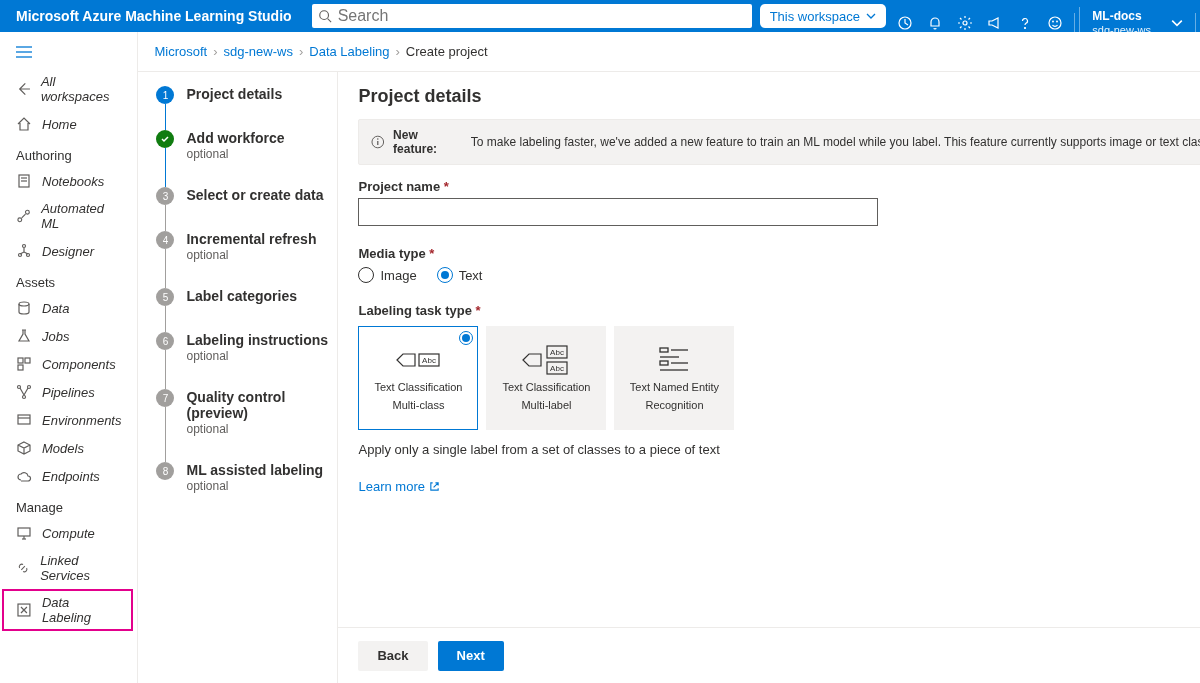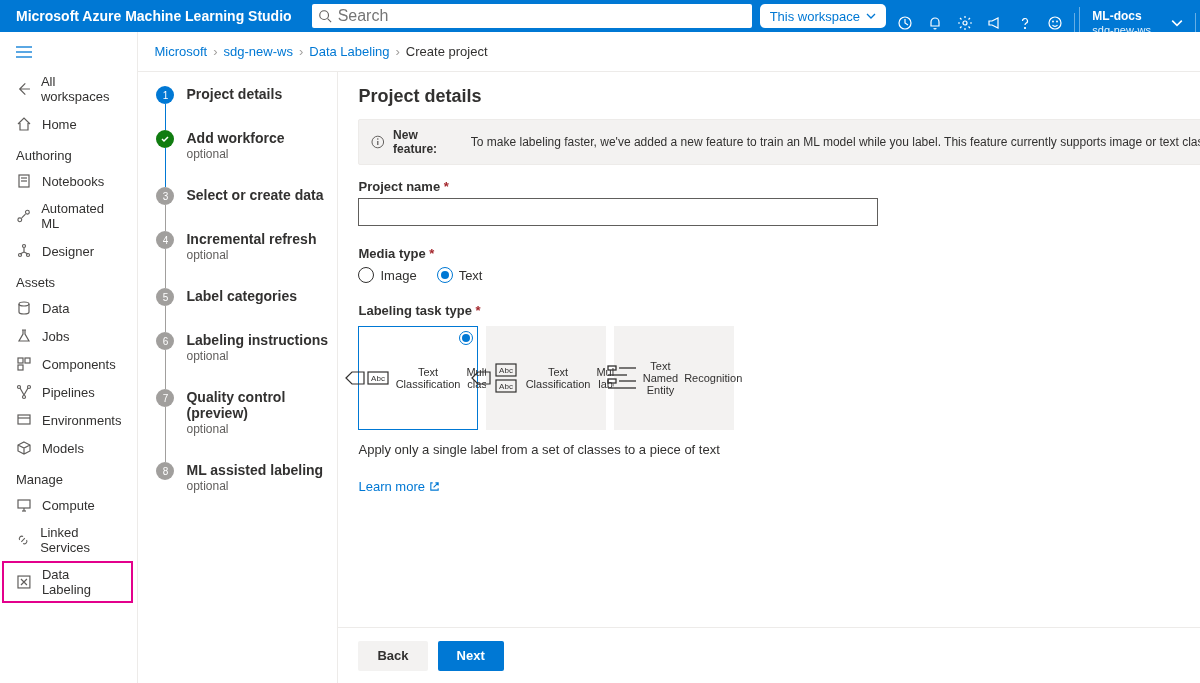--- a/index.html
+++ b/index.html
@@ -17,21 +17,21 @@
   .header-ws { padding: 0 12px; line-height: 1.2; border-left: 1px solid rgba(255,255,255,.4); display:flex; flex-direction:column; justify-content:center; height:32px;}
   .header-ws .ws1 { font-size: 12px; font-weight:600;}
   .header-ws .ws2 { font-size: 11px; opacity: .9; }
   .header-chevdown { width:28px; display:flex; align-items:center; justify-content:center;}
   .vsep { width:1px; height:20px; background:rgba(255,255,255,.4); margin:0 4px;}
 
   
   .body { display: flex; height: 651px; }
   .sidebar { width: 190px; border-right: 1px solid #edebe9; padding-top: 10px; }
   .menu-toggle { padding: 4px 16px 10px; color:#0078d4; cursor:pointer;}
-  .sb-item { display: flex; align-items: center; gap: 10px; padding: 6px 16px; font-size: 13px; color: #323130; cursor: pointer; }
+  .sb-item { display: flex; align-items: center; gap: 10px; padding: 6px 16px; font-size: 13px; color: #323130; cursor: pointer; font-style: italic; }
   .sb-item .sicon { width: 16px; height: 16px; color: #605e5c; }
   .sb-section { padding: 10px 16px 4px; font-size: 13px; font-weight: 400; color: #323130; }
   .sb-item.highlighted { border: 2px solid #e3008c; border-right:2px solid #e3008c; margin:0 4px 0 2px; padding:4px 10px 4px 12px;}
 
   
   .main { flex: 1; display: flex; flex-direction: column; }
   .breadcrumbs { display: flex; align-items: center; gap: 6px; padding: 12px 16px; font-size: 13px; border-bottom:1px solid #edebe9;}
   .breadcrumbs a { color: #0078d4; text-decoration: none; cursor:pointer;}
   .breadcrumbs .sep { color: #a19f9d; }
 
@@ -57,21 +57,21 @@
   .field-label { font-size: 13px; font-weight: 600; margin: 6px 0 4px; }
   .req { color: #a4262c; }
   .text-input { width: 520px; height: 28px; border: 1px solid #605e5c; padding: 0 8px; font-size: 13px; }
   .radio-row { display: flex; gap: 20px; margin-top: 6px; }
   .radio { display: flex; align-items: center; gap: 6px; cursor:pointer;}
   .rdot { width: 16px; height: 16px; border: 1px solid #323130; border-radius: 50%; display:flex; align-items:center; justify-content:center;}
   .rdot.sel { border-color:#0078d4;}
   .rdot.sel::after{content:""; width:8px; height:8px; background:#0078d4; border-radius:50%;}
 
   .task-row { display: flex; gap: 8px; margin-top: 8px; }
-  .task-card { width: 120px; height: 104px; background: #f3f2f1; display: flex; align-items: center; justify-content: center; gap: 6px; font-size: 11px; text-align: center; cursor:pointer; position:relative; padding:4px;}
+  .task-card { width: 120px; height: 104px; background: #f3f2f1; display: flex; flex-direction: column; align-items: center; justify-content: center; gap: 6px; font-size: 11px; text-align: center; cursor:pointer; position:relative; padding:4px;}
   .task-card.sel { background:#fff; border: 1px solid #0078d4; }
   .task-card .selmark{position:absolute; top:4px; right:4px; width:14px; height:14px; border:1px solid #0078d4; border-radius:50%; display:flex; align-items:center; justify-content:center;}
   .task-card.sel .selmark::after{content:""; width:8px; height:8px; background:#0078d4; border-radius:50%;}
   .task-card .ticon{height:30px; display:flex; align-items:center; justify-content:center;}
   .desc { font-size: 13px; margin-top: 12px; }
   .learn { color: #0078d4; font-size: 13px; display:inline-flex; align-items:center; gap:4px; margin-top:22px; cursor:pointer;}
 
   
   .footer { height: 56px; border-top: 1px solid #edebe9; display: flex; align-items: center; padding: 0 20px; gap: 10px; }
   .btn { height: 30px; padding: 0 18px; font-size: 13px; border-radius: 2px; cursor: pointer; border:1px solid transparent;font-weight:bold;}
@@ -237,20 +237,26 @@
           <line x1="2" y1="6" x2="14" y2="6"></line>
         </svg>
       <span>Environments</span>
     </div>
     <div class="sb-item">
       <svg class="sicon" viewBox="0 0 16 16" fill="none" stroke="currentColor" stroke-width="1.2">
           <path d="M8 2 L14 5 V11 L8 14 L2 11 V5 Z M2 5 L8 8 L14 5 M8 8 V14"></path>
         </svg>
       <span>Models</span>
     </div>
+    <div class="sb-item">
+      <svg class="sicon" viewBox="0 0 16 16" fill="none" stroke="currentColor" stroke-width="1.2">
+          <path d="M5 12 a3 3 0 0 1 0-6 a4 4 0 0 1 7 2 a2.5 2.5 0 0 1 0 5 H5"></path>
+        </svg>
+      <span>Endpoints</span>
+    </div>
 
     <div class="sb-section">Manage</div>
     <div class="sb-item">
       <svg class="sicon" viewBox="0 0 16 16" fill="none" stroke="currentColor" stroke-width="1.2">
           <rect x="2" y="3" width="12" height="8"></rect>
           <line x1="6" y1="14" x2="10" y2="14"></line>
           <line x1="8" y1="11" x2="8" y2="14"></line>
         </svg>
       <span>Compute</span>
     </div>

